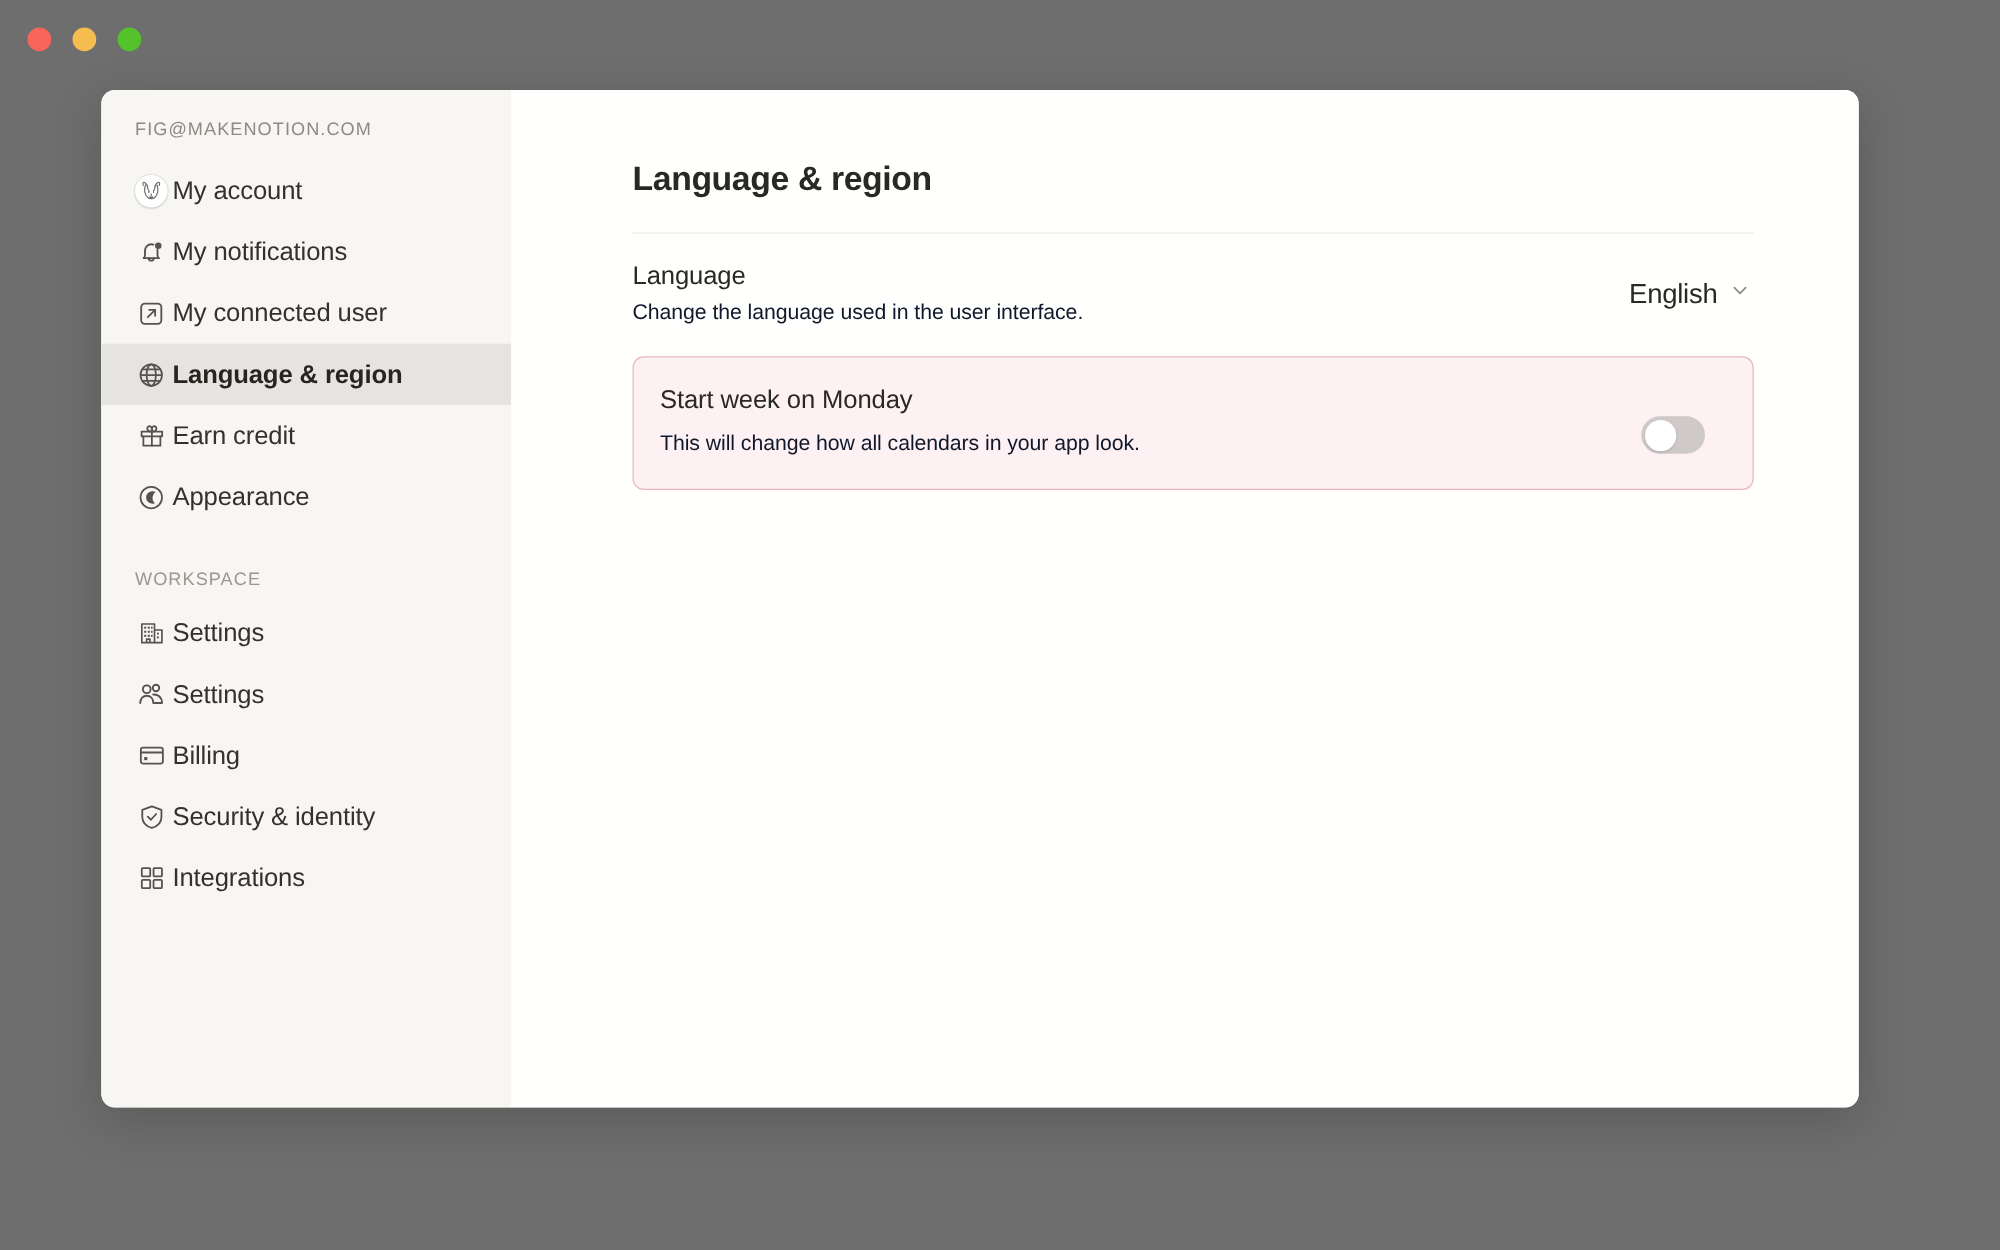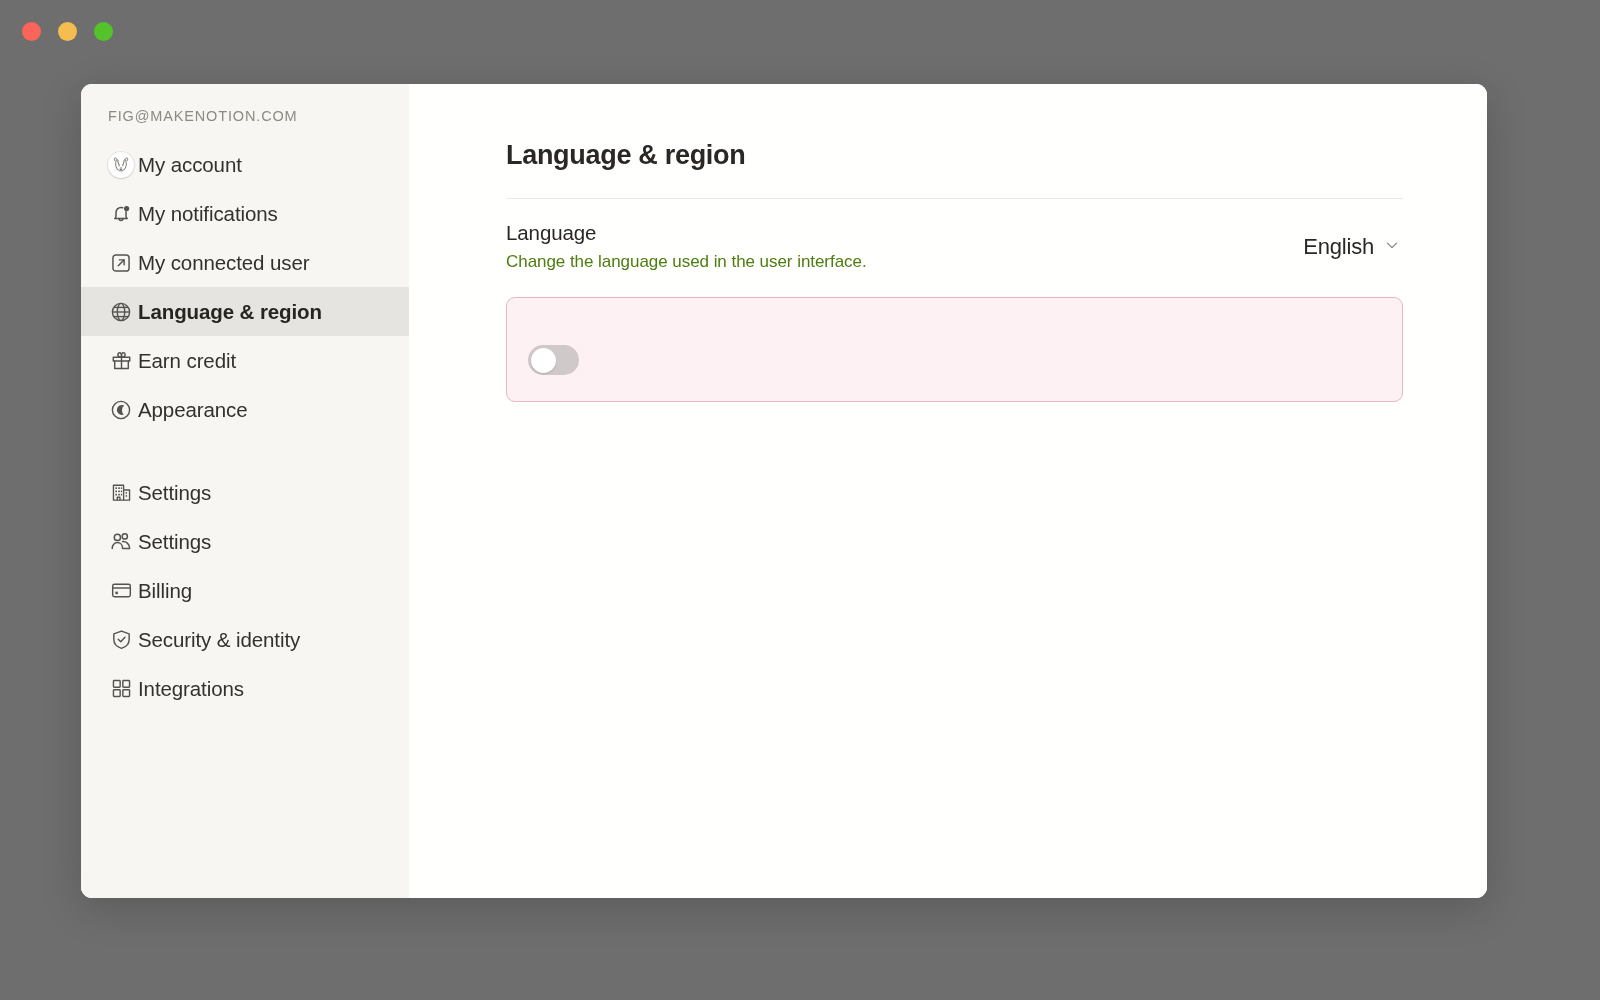--- a/index.html
+++ b/index.html
@@ -36,21 +36,21 @@
   .tl-dot {
     width: 19px;
     height: 19px;
     border-radius: 50%;
   }
 
   
   #window {
     position: absolute;
     left: 81px;
-    top: 84px;
+    top: 72px;
     width: 1406px;
     height: 814px;
     background: #ffffff;
     border-radius: 11px;
     overflow: hidden;
     display: flex;
     box-shadow: 0 10px 40px rgba(0,0,0,0.18);
   }
 
   
@@ -155,21 +155,21 @@
   }
   .setting-texts { display: flex; flex-direction: column; gap: 7px; }
   .setting-title {
     font-size: 20.5px;
     color: #2a2824;
     font-weight: 400;
     letter-spacing: -0.1px;
   }
   .setting-desc {
     font-size: 17px;
-    color: #4d7c0f;
+    color: #0f172a;
     font-weight: 400;
     letter-spacing: -0.05px;
   }
 
   
   .lang-select {
     display: flex;
     align-items: center;
     gap: 9px;
     cursor: pointer;
@@ -317,20 +317,21 @@
           <svg width="24" height="24" viewBox="0 0 24 24" fill="none" stroke="currentColor" stroke-width="1.4">
             <circle cx="12" cy="12" r="8.6"></circle>
             <path d="M15.4 7.6 a5 5 0 1 0 -0.5 8.9 a5.6 5.6 0 0 1 0.5 -8.9 z" fill="currentColor" stroke="none"></path>
           </svg>
         </span>
         <span class="sb-label">Appearance</span>
       </div>
 
       <div class="sidebar-gap"></div>
 
+      <div class="sidebar-section-label">WORKSPACE</div>
 
       <div class="sidebar-item">
         <span class="sb-icon">
           <svg width="23" height="23" viewBox="0 0 24 24" fill="none" stroke="currentColor" stroke-width="1.4" stroke-linejoin="round">
             <path d="M3.6 4.4 H14.2 V20 H3.6 z"></path>
             <path d="M14.2 9.4 H20.4 V20 H14.2"></path>
             <rect x="5.6" y="6.6" width="1.7" height="1.7" fill="currentColor" stroke="none"></rect>
             <rect x="8.6" y="6.6" width="1.7" height="1.7" fill="currentColor" stroke="none"></rect>
             <rect x="11.3" y="6.6" width="1.3" height="1.7" fill="currentColor" stroke="none"></rect>
             <rect x="5.6" y="10" width="1.7" height="1.7" fill="currentColor" stroke="none"></rect>
@@ -411,20 +412,24 @@
           <span class="lang-value">English</span>
           <span class="chev">
             <svg width="18" height="18" viewBox="0 0 24 24" fill="none" stroke="currentColor" stroke-width="1.8" stroke-linecap="round" stroke-linejoin="round">
               <path d="M6 9.5 L12 15.5 L18 9.5"></path>
             </svg>
           </span>
         </div>
       </div>
 
       <div id="highlight-card">
+        <div class="setting-texts">
+          <span class="setting-title">Start week on Monday</span>
+          <span class="setting-desc">This will change how all calendars in your app look.</span>
+        </div>
 
         <div class="toggle" role="switch" aria-checked="false">
           <span class="knob"></span>
           <span class="sr">off</span>
         </div>
       </div>
 
     </main>
 
   </div>

